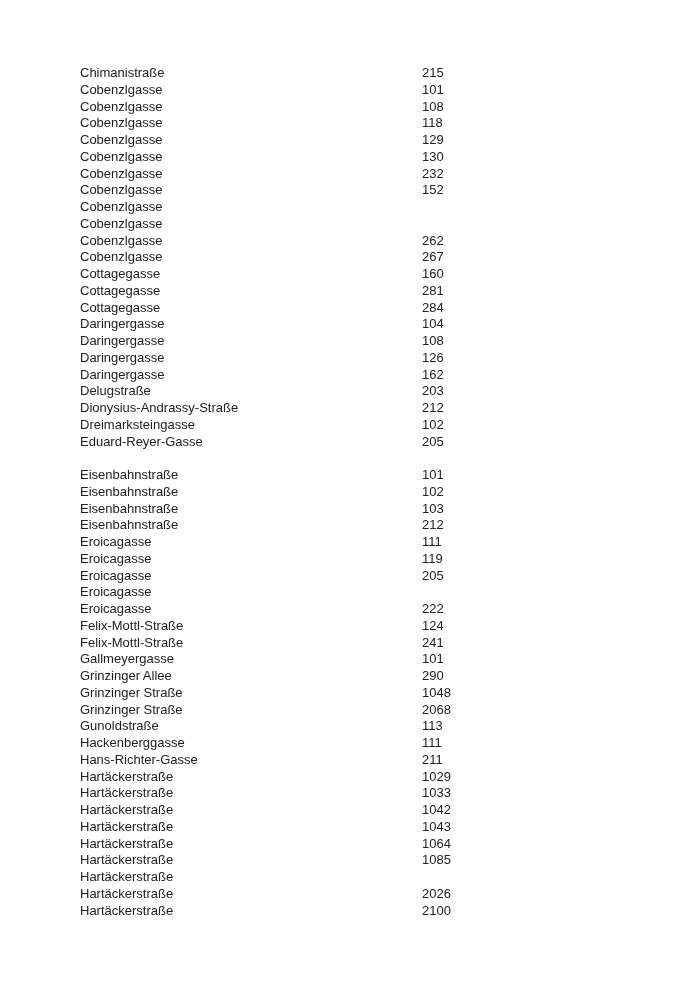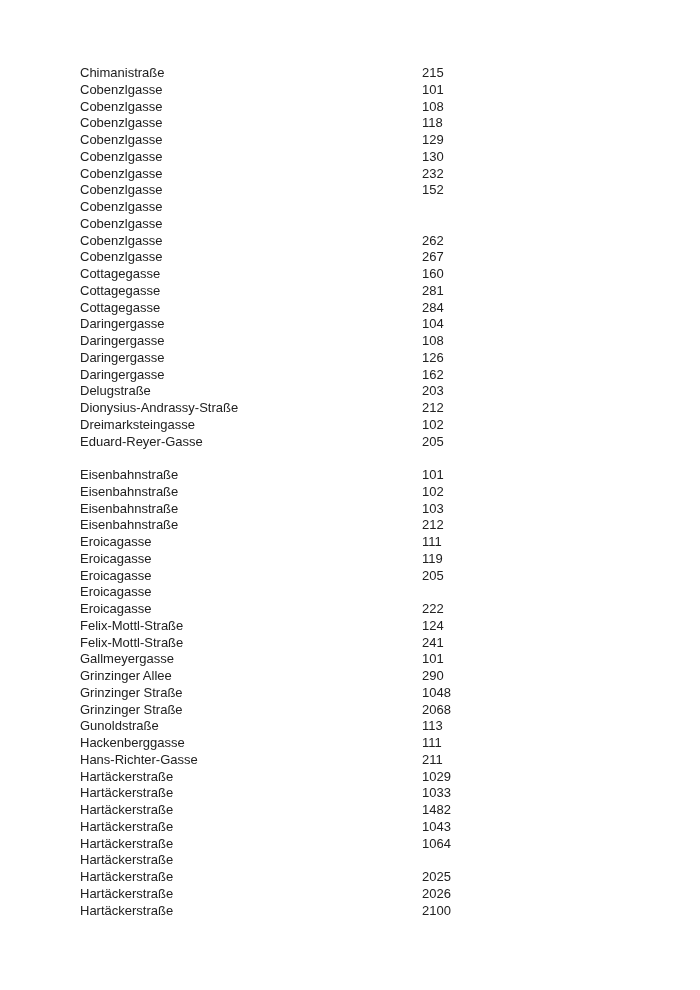--- a/index.html
+++ b/index.html
@@ -210,36 +210,36 @@
       <div class="row">
         <span class="street-name">Hartäckerstraße</span>
         <span class="street-value">1029</span>
       </div>
       <div class="row">
         <span class="street-name">Hartäckerstraße</span>
         <span class="street-value">1033</span>
       </div>
       <div class="row">
         <span class="street-name">Hartäckerstraße</span>
-        <span class="street-value">1482</span>
+        <span class="street-value">1042</span>
       </div>
       <div class="row">
         <span class="street-name">Hartäckerstraße</span>
         <span class="street-value">1043</span>
       </div>
       <div class="row">
         <span class="street-name">Hartäckerstraße</span>
         <span class="street-value">1064</span>
       </div>
       <div class="row">
         <span class="street-name">Hartäckerstraße</span>
-      </div>
-      <div class="row">
-        <span class="street-name">Hartäckerstraße</span>
-        <span class="street-value">2025</span>
+        <span class="street-value">1085</span>
+      </div>
+      <div class="row">
+        <span class="street-name">Hartäckerstraße</span>
       </div>
       <div class="row">
         <span class="street-name">Hartäckerstraße</span>
         <span class="street-value">2026</span>
       </div>
       <div class="row">
         <span class="street-name">Hartäckerstraße</span>
         <span class="street-value">2100</span>
       </div>
     </div>

